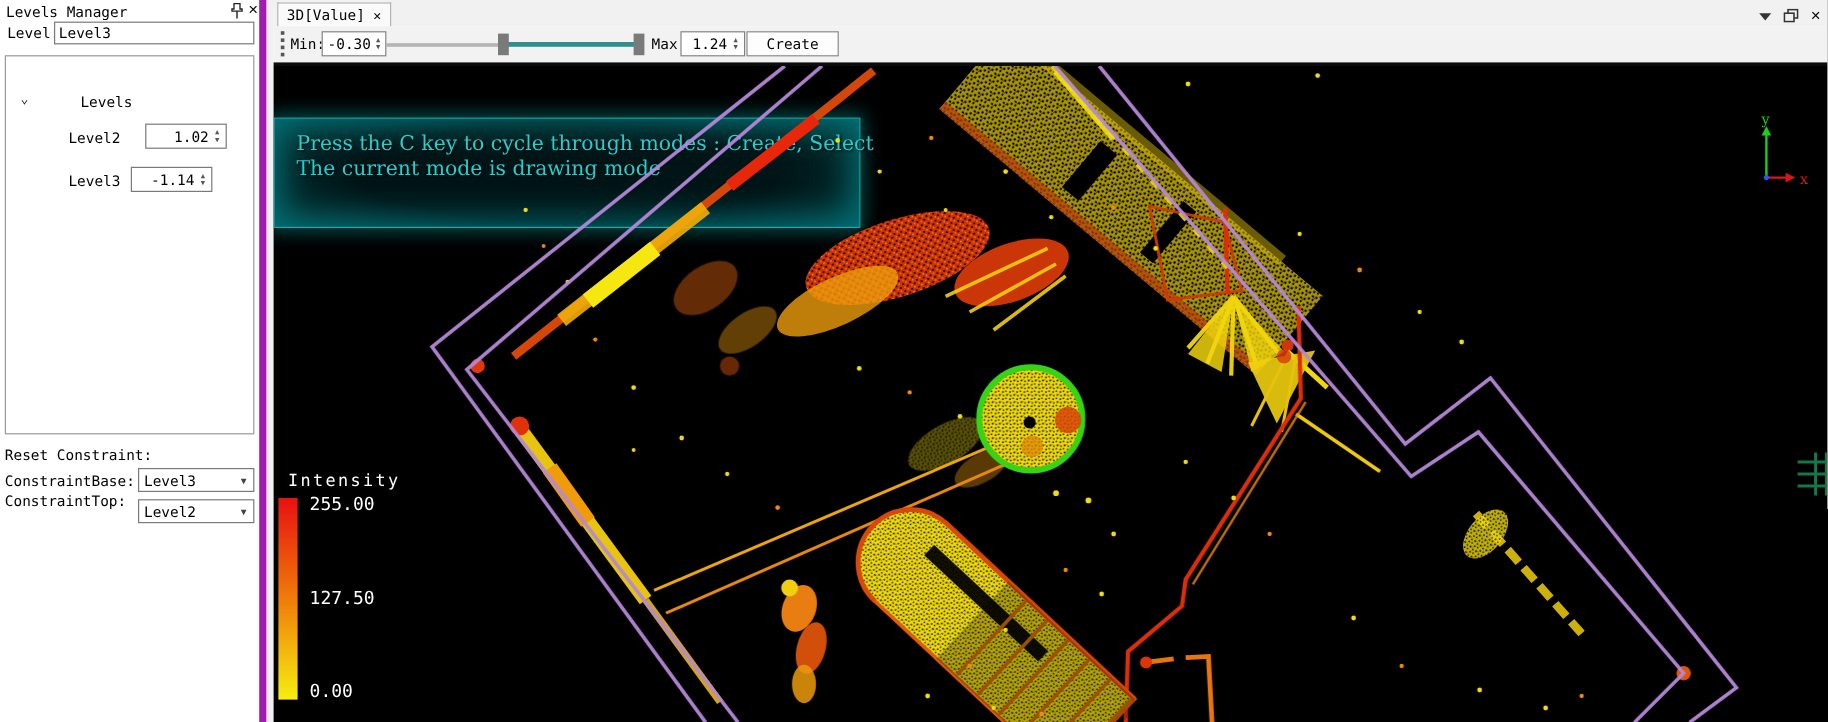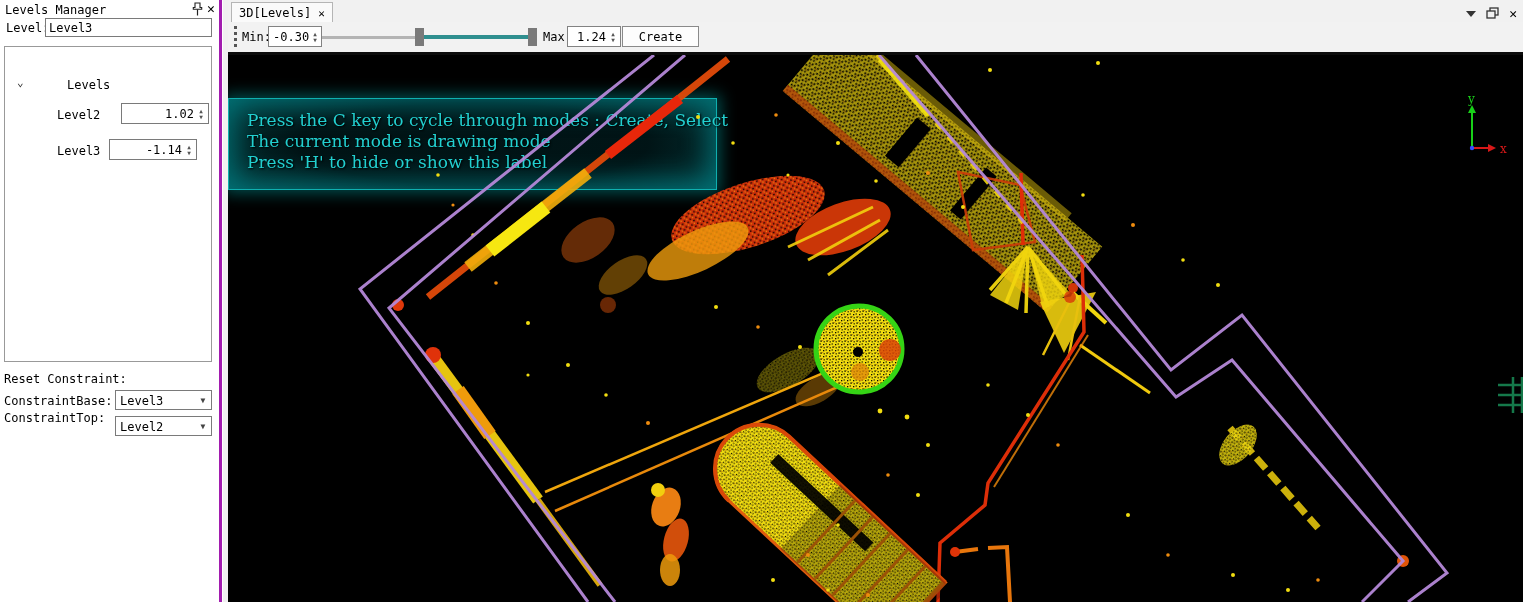--- a/index.html
+++ b/index.html
@@ -1,37 +1,37 @@
 <!DOCTYPE html>
 <html><head>
 <meta charset="utf-8">
 <style>
   * { margin:0; padding:0; box-sizing:border-box; }
   body { background:#ffffff; font-family:"DejaVu Sans Mono", "Liberation Mono", monospace; }
   #app { position:relative; width:1523px; height:602px; overflow:hidden; background:#fff; }
 
   
   .panel { position:absolute; left:0; top:0; width:222px; height:602px; background:#fff;
-           border-right:3px solid #a21caf; font-size:12px; color:#000; }
+           border-right:6px solid #a21caf; font-size:12px; color:#000; }
   .gutter { position:absolute; left:223px; top:0; width:5px; height:602px; background:#f0f0f0; }
   .panel-title { position:absolute; left:5px; top:3px; font-size:12px; }
   .pin-btn { position:absolute; left:191px; top:2px; width:14px; height:15px; cursor:pointer; }
   .panel-close { position:absolute; left:207px; top:1px; font-size:13px; font-weight:bold; cursor:pointer; }
   .level-label { position:absolute; left:6px; top:21px; }
   .level-input { position:absolute; left:45px; top:18px; width:167px; height:19px;
                  border:1px solid #7a7a7a; font:12px "DejaVu Sans Mono",monospace; padding:0 3px; }
   .prop-table { position:absolute; left:4px; top:46px; width:208px; height:316px; border:1px solid #999; background:#fff; }
   .tbl-head { display:flex; height:21px; border-bottom:1px solid #999; }
   .tbl-head .c1 { width:108px; border-right:1px solid #999; padding:3px 0 0 6px; }
   .tbl-head .c2 { flex:1; padding:3px 0 0 6px; }
   .tree-row { position:absolute; left:0; top:28px; width:100%; height:18px; }
   .tree-chevron { position:absolute; left:12px; top:1px; font-size:11px; color:#222; }
   .tree-label { position:absolute; left:32px; top:3px;margin-left:30px; }
   .name-cell { position:absolute; left:52px; }
-  .spinbox { position:absolute; display:flex; width:88px; height:21px; border:1px solid #7a7a7a; background:#fff; }
+  .spinbox { position:absolute; display:flex; width:68px; height:21px; border:1px solid #7a7a7a; background:#fff; }
   .spin-val { flex:1; padding:3px 0 0 4px; font-size:12px;text-align:right; }
   .spin-btns { width:14px; display:flex; flex-direction:column; align-items:center; justify-content:center; }
   .spin-btns span { font-size:6px; line-height:6px; color:#555; cursor:pointer; }
   .sec-label { position:absolute; left:4px; }
   .combo { position:absolute; left:115px; width:97px; height:20px; border:1px solid #7a7a7a; background:#fff; display:flex; }
   .combo-val { flex:1; padding:3px 0 0 4px; font-size:12px; }
   .combo-arrow { width:16px; text-align:center; font-size:8px; padding-top:5px; color:#444; cursor:pointer; }
 
   
   .main { position:absolute; left:228px; top:0; width:1295px; height:602px; }
@@ -133,21 +133,21 @@
       <span class="combo-val">Level2</span>
       <span class="combo-arrow">▼</span>
     </div>
   </aside>
   <div class="gutter"></div>
 
   <div class="main">
 
     <div class="tabbar">
       <div class="tab">
-        <span>3D[Levels]</span><span class="tab-close">✕</span>
+        <span>3D[Value]</span><span class="tab-close">✕</span>
       </div>
       <div class="tabbar-icons">
         <span class="menu-arrow"></span>
         <span>
           <svg width="13" height="12" viewBox="0 0 13 12">
             <rect x="4" y="1" width="8" height="7" fill="none" stroke="#333" stroke-width="1.3"></rect>
             <rect x="1" y="4" width="8" height="7" fill="#f1f1f1" stroke="#333" stroke-width="1.3"></rect>
           </svg>
         </span>
         <span class="tb-close">✕</span>
@@ -180,21 +180,20 @@
       </div>
       <button class="reset-btn">Create</button>
     </div>
     <div class="vp-topline"></div>
 
     <div class="viewport">
 
       <div class="hud">
         <div>Press the C key to cycle through modes : Create, Select</div>
         <div>The current mode is drawing mode</div>
-        <div>Press 'H' to hide or show this label</div>
       </div>
 
       <svg class="scene" width="1295" height="547" viewBox="0 0 1295 547">
         <defs>
           <pattern id="pY" width="6" height="6" patternUnits="userSpaceOnUse">
             <rect width="6" height="6" fill="#f0dc10"></rect>
             <rect x="1" y="1" width="1.3" height="1.3" fill="#0a0a00"></rect>
             <rect x="3.6" y="0.4" width="1.2" height="1.2" fill="#0a0a00"></rect>
             <rect x="4.4" y="3.4" width="1.4" height="1.4" fill="#0a0a00"></rect>
             <rect x="1.6" y="4.2" width="1.2" height="1.2" fill="#0a0a00"></rect>
@@ -379,20 +378,29 @@
 
         <g stroke="#15784a" stroke-width="2.5">
           <line x1="1270" y1="330" x2="1295" y2="330"></line>
           <line x1="1270" y1="340" x2="1295" y2="340"></line>
           <line x1="1270" y1="350" x2="1295" y2="350"></line>
           <line x1="1285" y1="322" x2="1285" y2="358"></line>
           <line x1="1294" y1="322" x2="1294" y2="358"></line>
         </g>
       </svg>
 
+      <div class="legend">
+        <div class="legend-title">Intensity</div>
+        <div class="legend-body">
+          <div class="legend-bar"></div>
+          <div class="legend-tick tick-max">255.00</div>
+          <div class="legend-tick tick-mid">127.50</div>
+          <div class="legend-tick tick-min">0.00</div>
+        </div>
+      </div>
 
       <svg class="axis-gizmo" width="80" height="70" viewBox="0 0 80 70">
         <line x1="34" y1="55" x2="34" y2="18" stroke="#18d018" stroke-width="2"></line>
         <path d="M34,12 L30,20 L38,20 Z" fill="#18d018"></path>
         <text x="30" y="10" fill="#18d018" font-size="12" font-family="DejaVu Serif, serif">y</text>
         <line x1="34" y1="55" x2="52" y2="55" stroke="#d81818" stroke-width="2"></line>
         <path d="M58,55 L50,51 L50,59 Z" fill="#d81818"></path>
         <text x="62" y="60" fill="#d81818" font-size="12" font-family="DejaVu Serif, serif">x</text>
         <circle cx="34" cy="55" r="2.2" fill="#3050ff"></circle>
       </svg>

